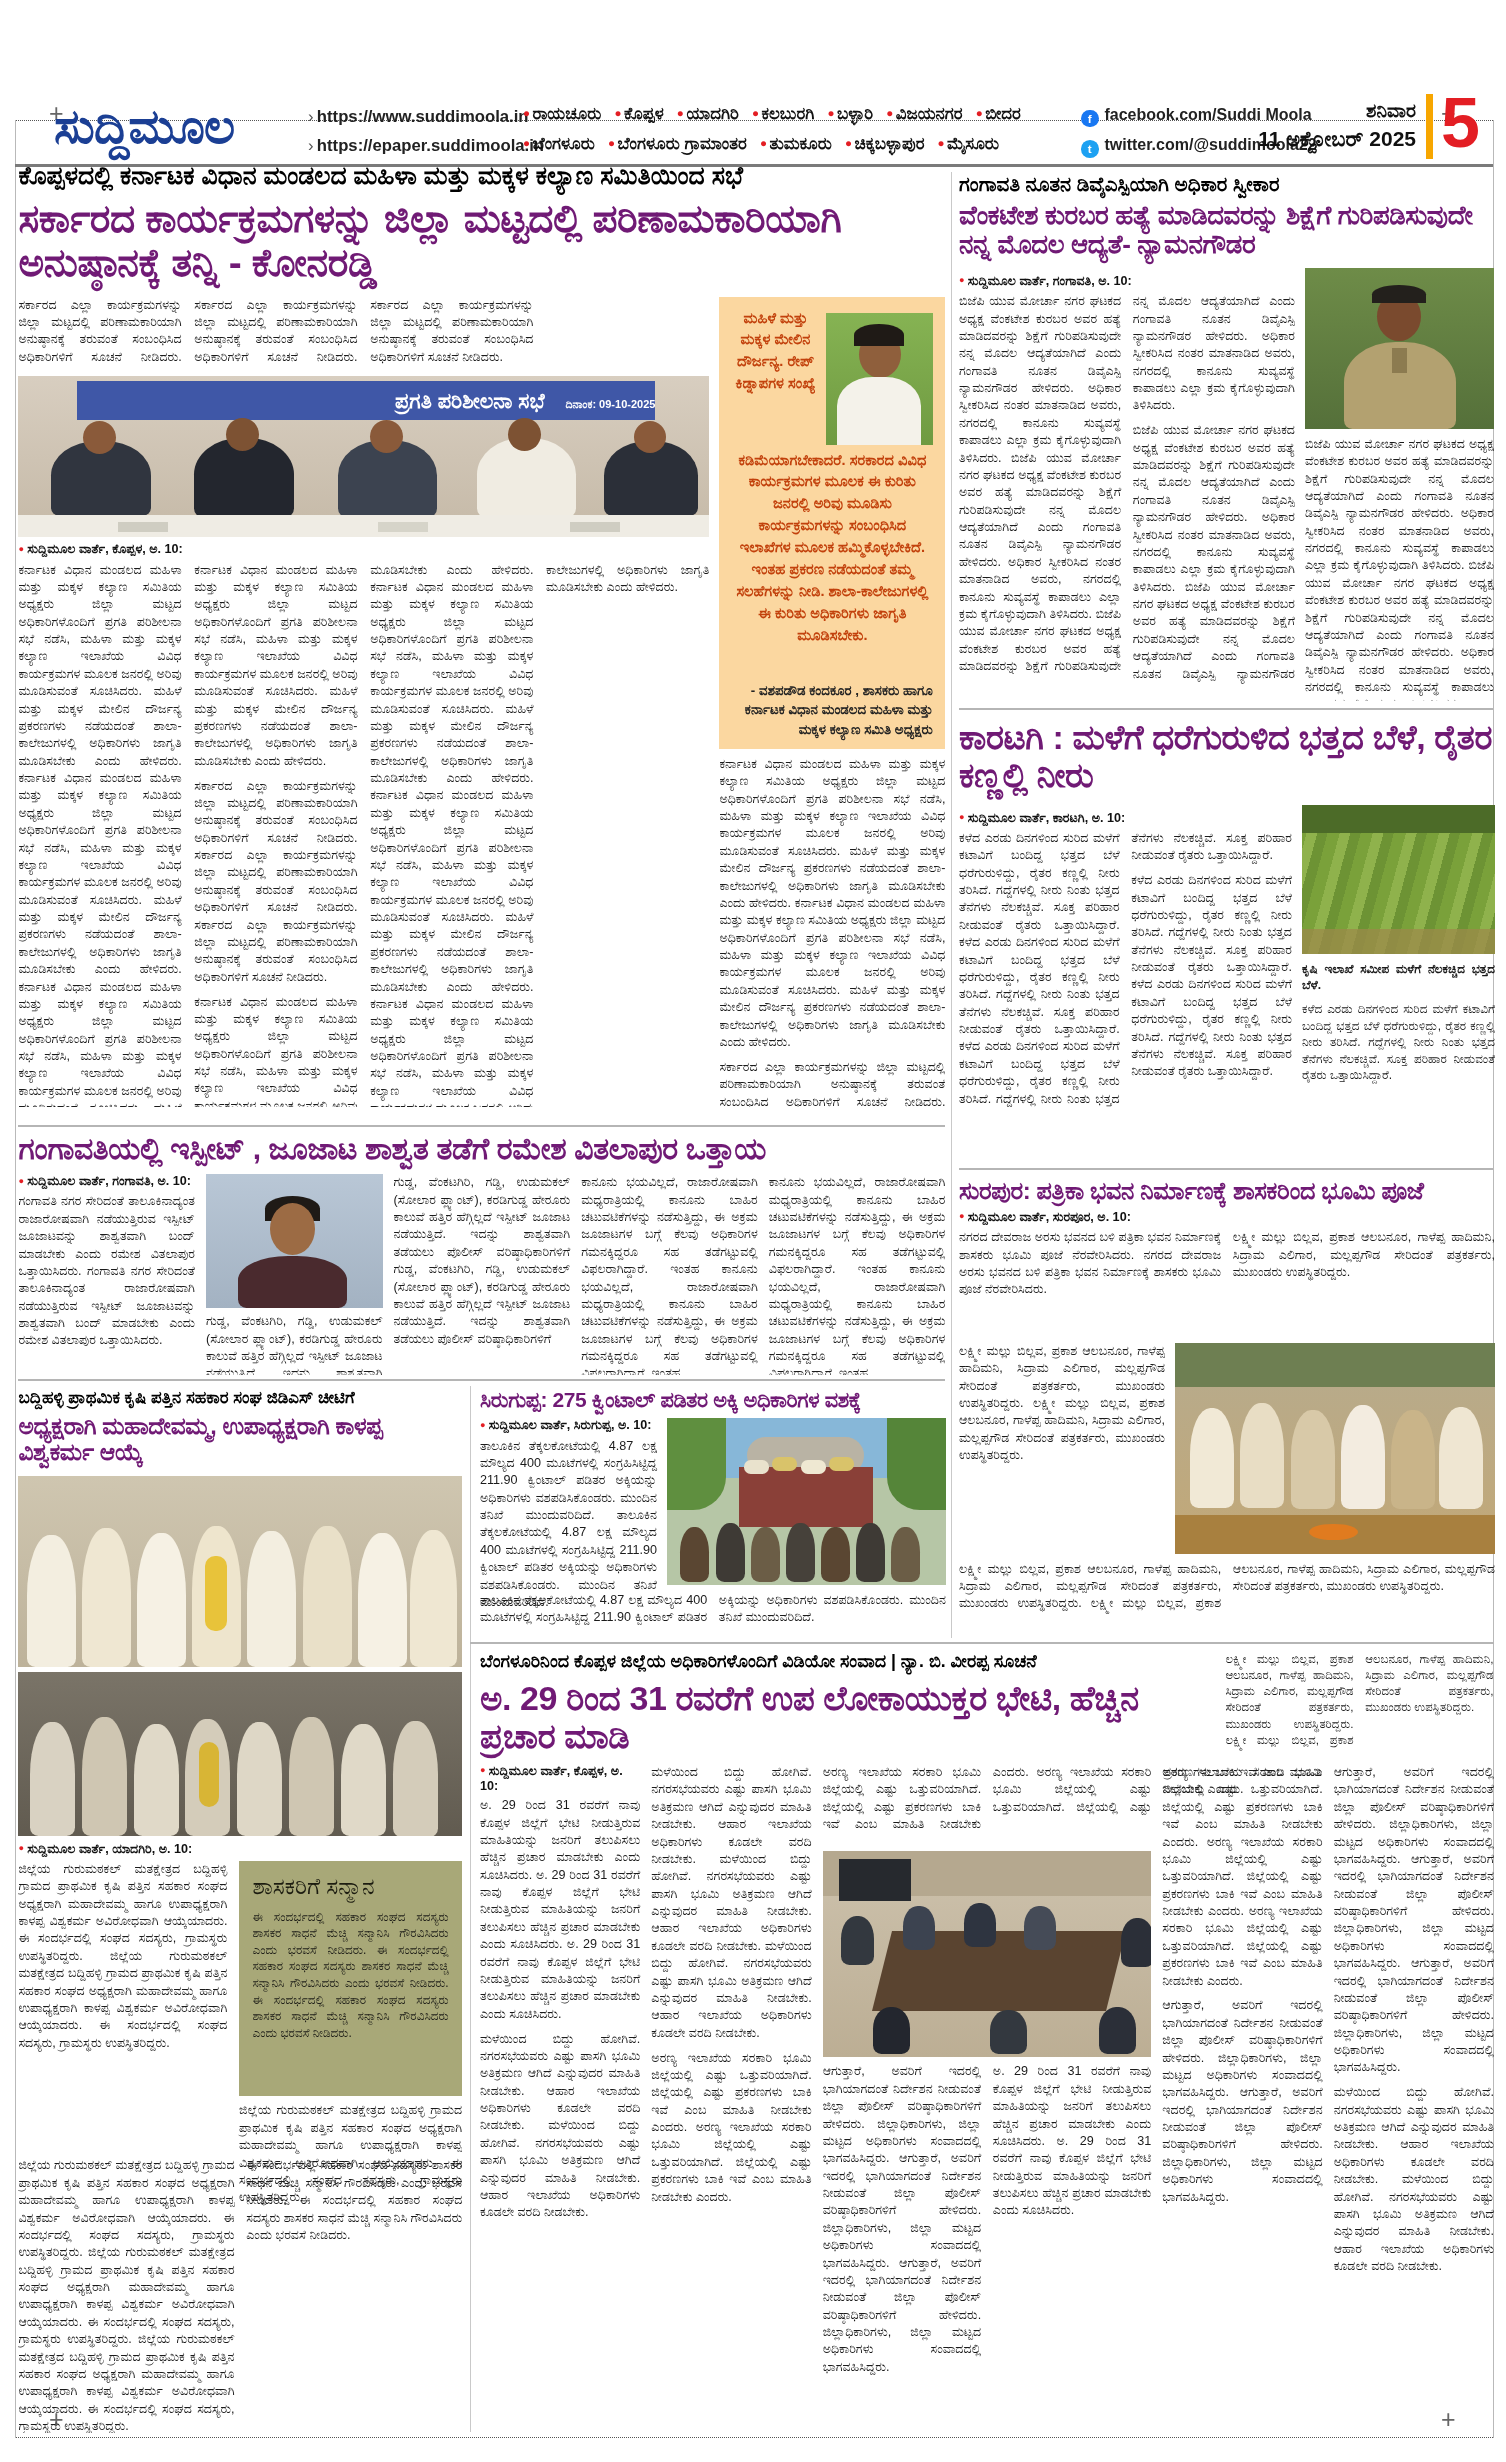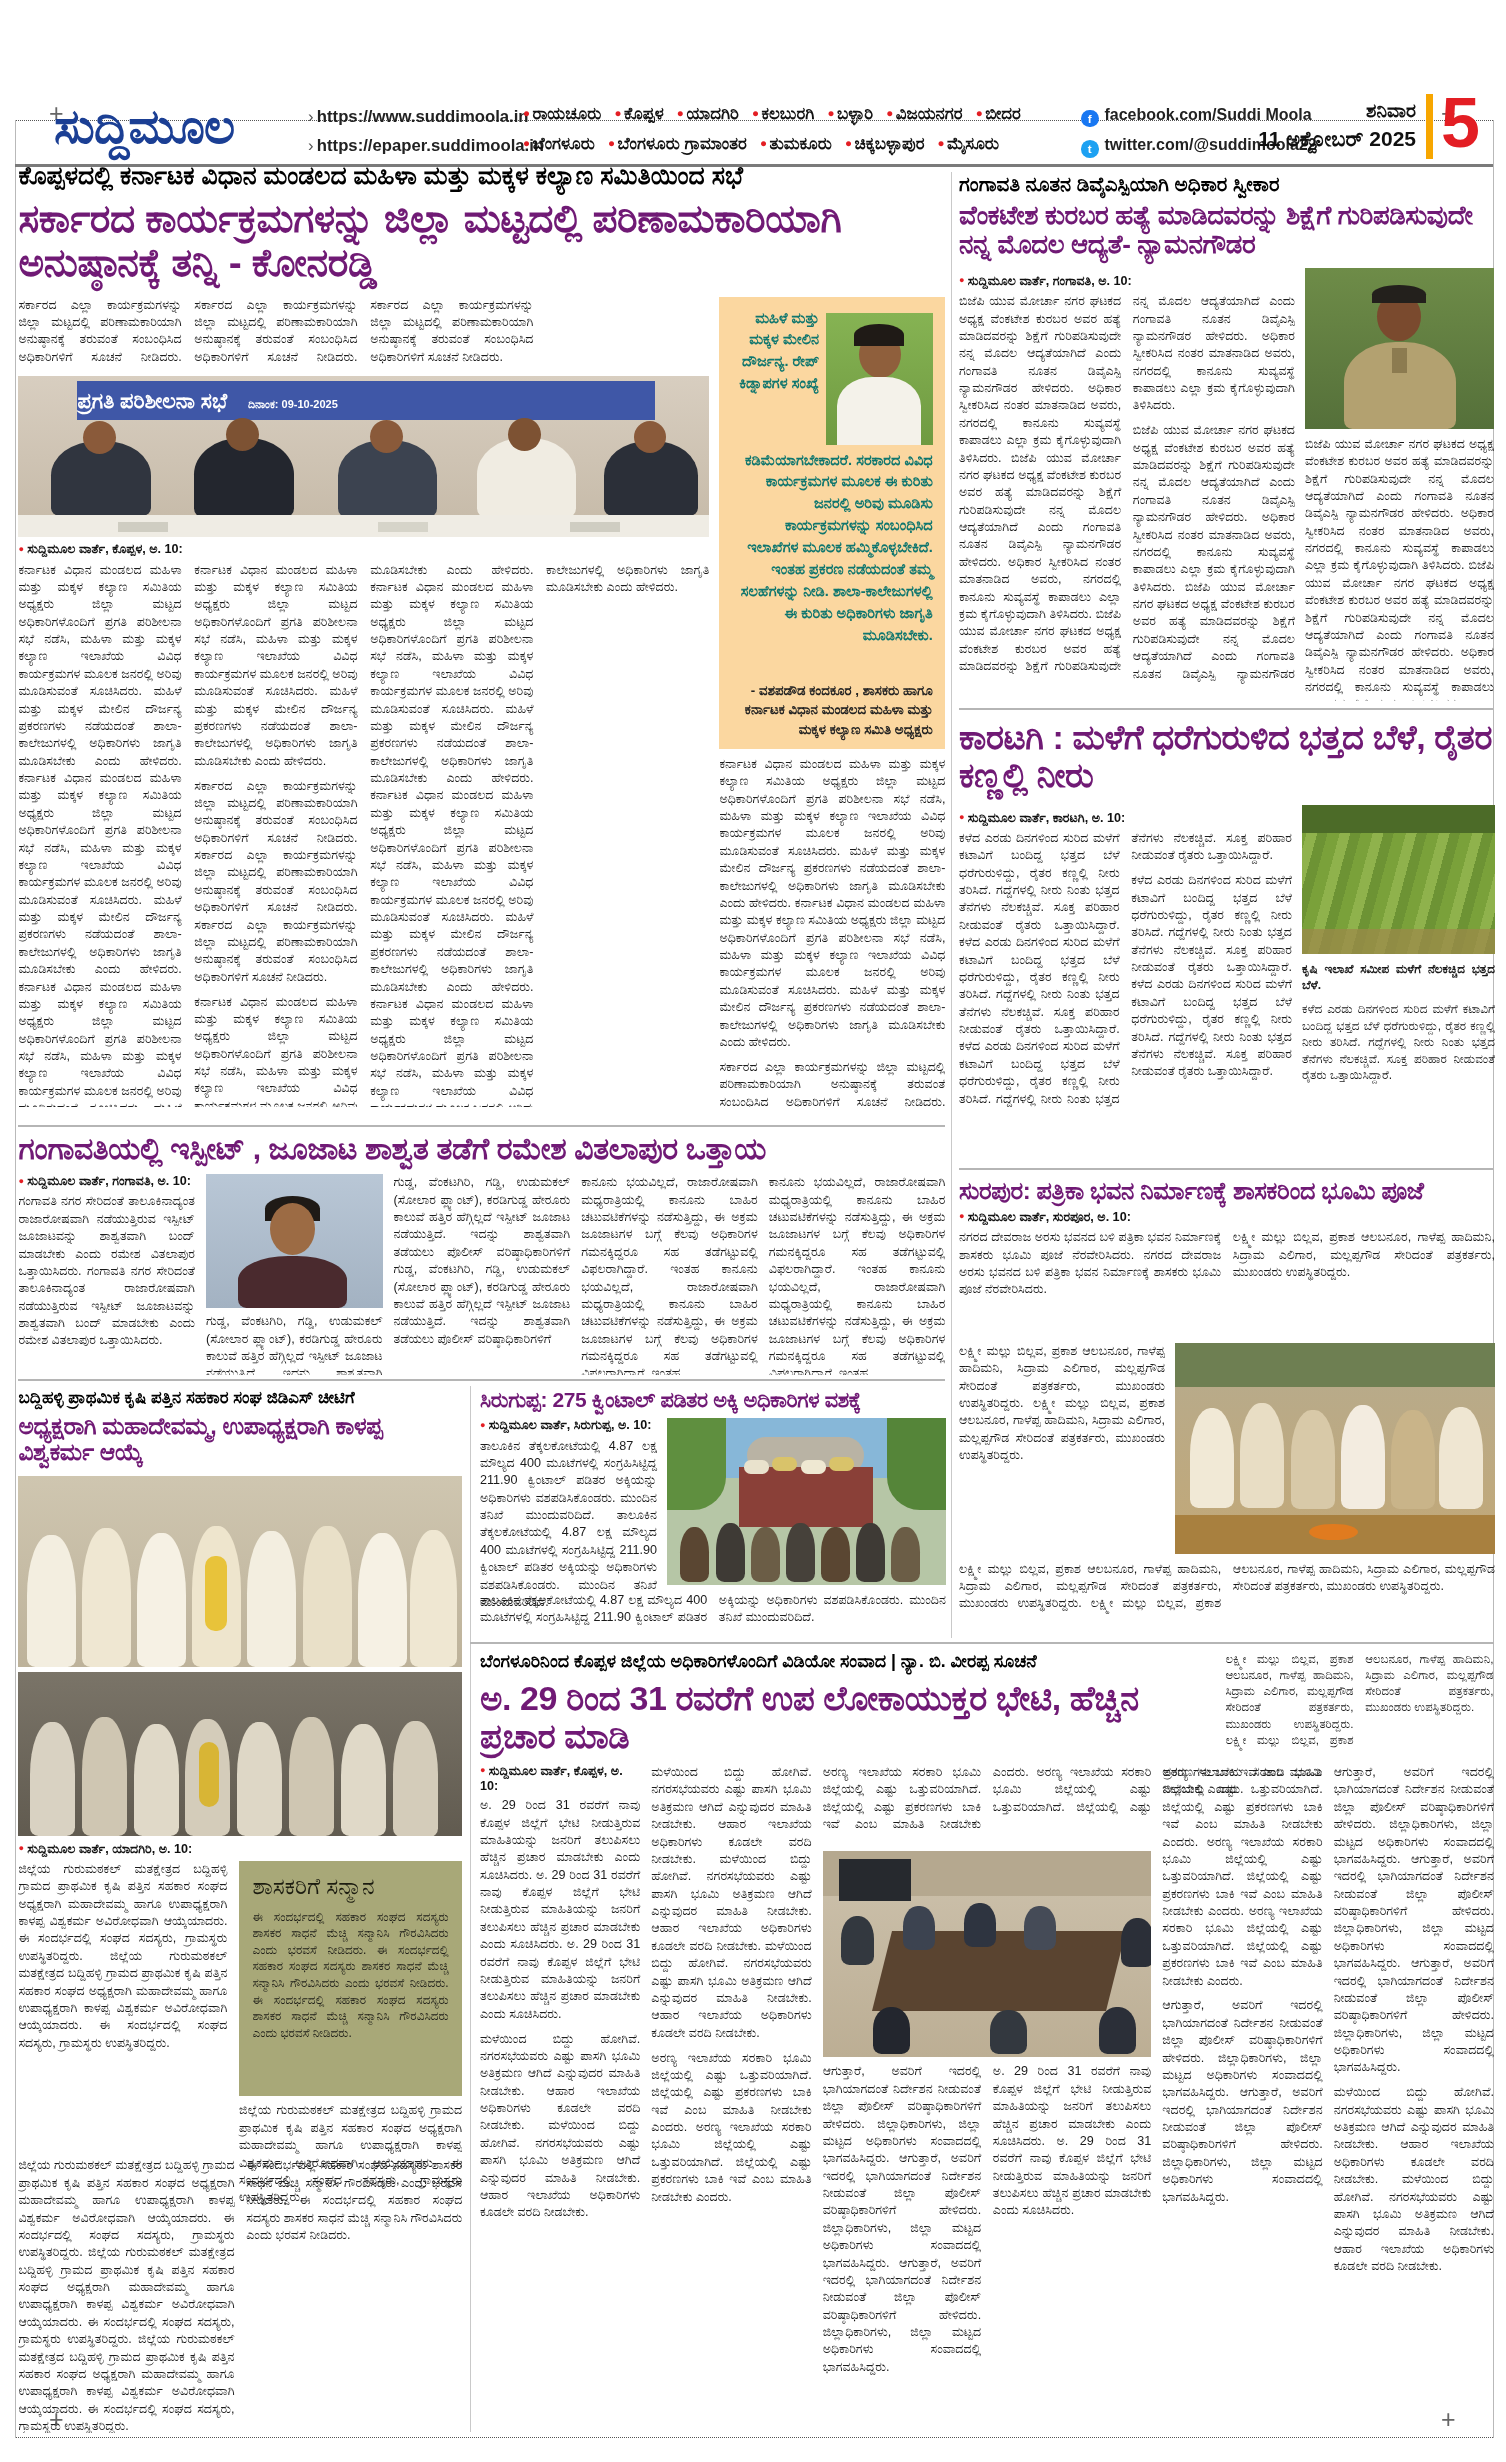--- a/index.html
+++ b/index.html
@@ -39,31 +39,31 @@
   .bodytxt p{margin:0 0 7.5px}
   .cols2{column-count:2;column-gap:11.7px}
   .cols4{column-count:4;column-gap:12.6px}
 
   .ph{position:relative;overflow:hidden;background:#cfc6b4}
   .ph>div{position:absolute}
   .fig{border-radius:46% 46% 8.4px 8.4px}
   .head{border-radius:50%}
 
   .qbox{background:#fbd7a0;padding:11px 12.6px 8.4px;font-size:14.6px;line-height:1.5;
-        font-weight:600;color:#0f766e;text-align:right}
+        font-weight:600;color:#c2410c;text-align:center}
   .qport{float:right;width:107px;height:132px;margin:5px 0 5px 6.7px;position:relative;
          overflow:hidden;background:linear-gradient(#86b353,#6f9a41)}
   .qattr{font-weight:800;font-size:13.4px;text-align:right;line-height:1.45;padding:5px 12.6px 10px;
          background:#fbd7a0;color:#222}
 
   .obox{background:#a8a878;padding:13.4px 13.4px;color:#1c1c10}
   .obox h3{margin:0 0 8.4px;font-size:22.6px;font-weight:400}
   .obox .bodytxt{color:#21211a}
 
-  .bannerstrip{background:#3f57a7;color:#fff;text-align:left;font-weight:800}
+  .bannerstrip{background:#3f57a7;color:#fff;text-align:right;font-weight:800}
 </style>
 </head>
 <body>
 
 <div class="dotline" style="left:15px;top:120px;width:1478px"></div>
 <div class="dotline" style="left:15px;top:2437px;width:1478px"></div>
 <div class="edge" style="left:15px;top:120px;height:2318px"></div>
 <div class="edge" style="left:1493px;top:120px;height:2318px"></div>
 <div class="cropmark" style="left:49px;top:99px">+</div>
 <div class="cropmark" style="left:1441px;top:99px">+</div>

